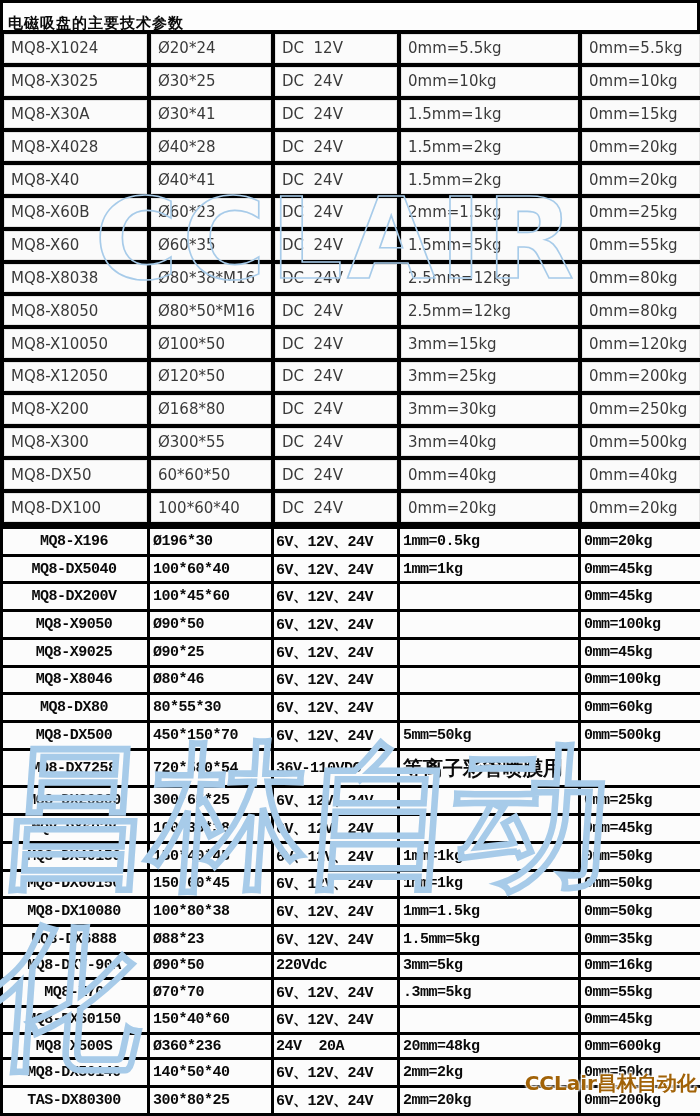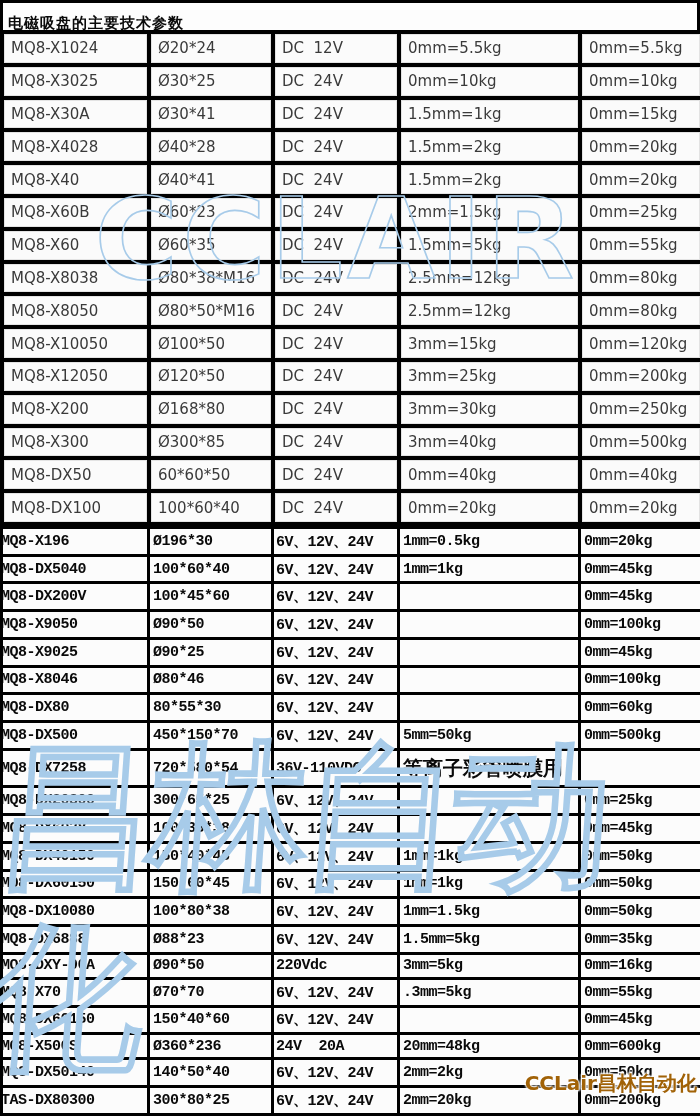--- a/index.html
+++ b/index.html
@@ -32,21 +32,21 @@
     padding:0 0 0 7px; white-space:pre; overflow:hidden;
     vertical-align:middle;
   }
   #t2 td {
     border:3px solid #000; background:#fcfcfc;
     font-family:"Liberation Mono","DejaVu Sans Mono", monospace, sans-serif;
     font-size:15px; font-weight:600; color:#0a0a0a; letter-spacing:-0.5px;
     padding:0 0 0 3px; white-space:pre; overflow:hidden;
     vertical-align:middle;
   }
-  #t2 td.c0 { text-indent:-5px; }   
+  #t2 td.c0 { text-indent:-5px;text-align:center; }   
   #t2 td.c2 { padding-left:2px;margin-top:12px; }
   #t2 td.cjk { font-family:"DejaVu Sans", sans-serif; letter-spacing:0; font-size:20px; font-weight:700; }
 
   
   .wm { position:absolute; pointer-events:none; color:transparent; user-select:none; }
   .wm-cclair {
     left:100px; top:178px; width:560px;
     font-family:"DejaVu Sans", sans-serif;
     font-size:112px; font-weight:700; letter-spacing:4px; line-height:1.1;
     -webkit-text-stroke:1.6px #a7cbe9;
@@ -166,21 +166,21 @@
         </tr>
         <tr>
           <td class="c0">MQ8-X200</td>
           <td class="c1">Ø168*80</td>
           <td class="c2">DC  24V</td>
           <td class="c3">3mm=30kg</td>
           <td class="c4">0mm=250kg</td>
         </tr>
         <tr>
           <td class="c0">MQ8-X300</td>
-          <td class="c1">Ø300*85</td>
+          <td class="c1">Ø300*55</td>
           <td class="c2">DC  24V</td>
           <td class="c3">3mm=40kg</td>
           <td class="c4">0mm=500kg</td>
         </tr>
         <tr>
           <td class="c0">MQ8-DX50</td>
           <td class="c1">60*60*50</td>
           <td class="c2">DC  24V</td>
           <td class="c3">0mm=40kg</td>
           <td class="c4">0mm=40kg</td>

